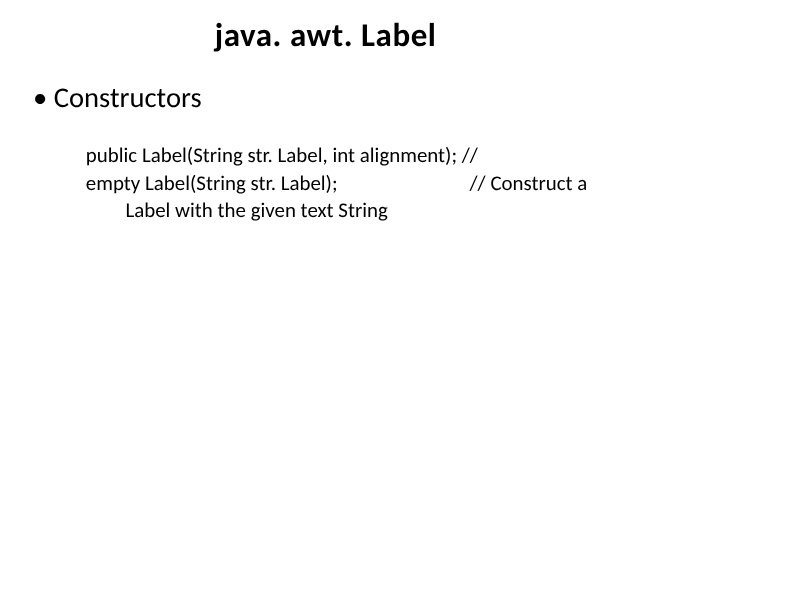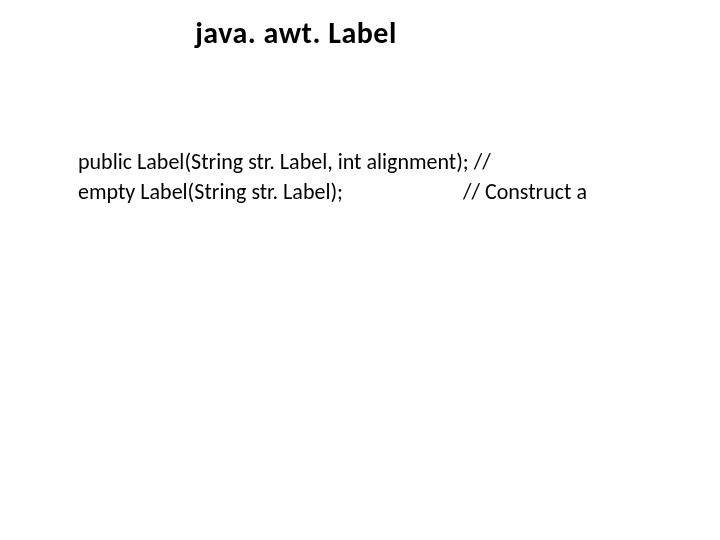--- a/index.html
+++ b/index.html
@@ -31,24 +31,24 @@
     position: absolute;
     top: 72px;
     left: 30px;
     font-size: 26px;
   }
   .bullet::before {
     content: "• ";
   }
   .body {
     position: absolute;
-    top: 148px;
+    top: 130px;
     left: 78px;
     width: 560px;
-    font-size: 22px;
+    font-size: 19px;
     line-height: 1.25;
   }
   .entry {
     margin-bottom: 2px;
   }
   .sig {
     display: block;
   }
   .desc {
     display: block;
@@ -64,30 +64,32 @@
     width: 140px;
   }
 </style>
 </head>
 <body>
 
 <div class="slide">
 
   <div class="title">java. awt. Label</div>
 
+  <div class="bullet">Constructors</div>
 
   <div class="body">
 
     <div class="entry">
       <span class="sig">public Label(String str. Label, int alignment); //</span>
     </div>
 
     <div class="entry">
       <span class="sig">
         <span>empty Label(String str. Label);</span><span class="gap-wide"></span><span>// Construct a</span>
       </span>
+      <span class="desc">Label with the given text String</span>
     </div>
 
     <div class="entry">
     </div>
 
   </div>
 </div>
 
 </body></html>

